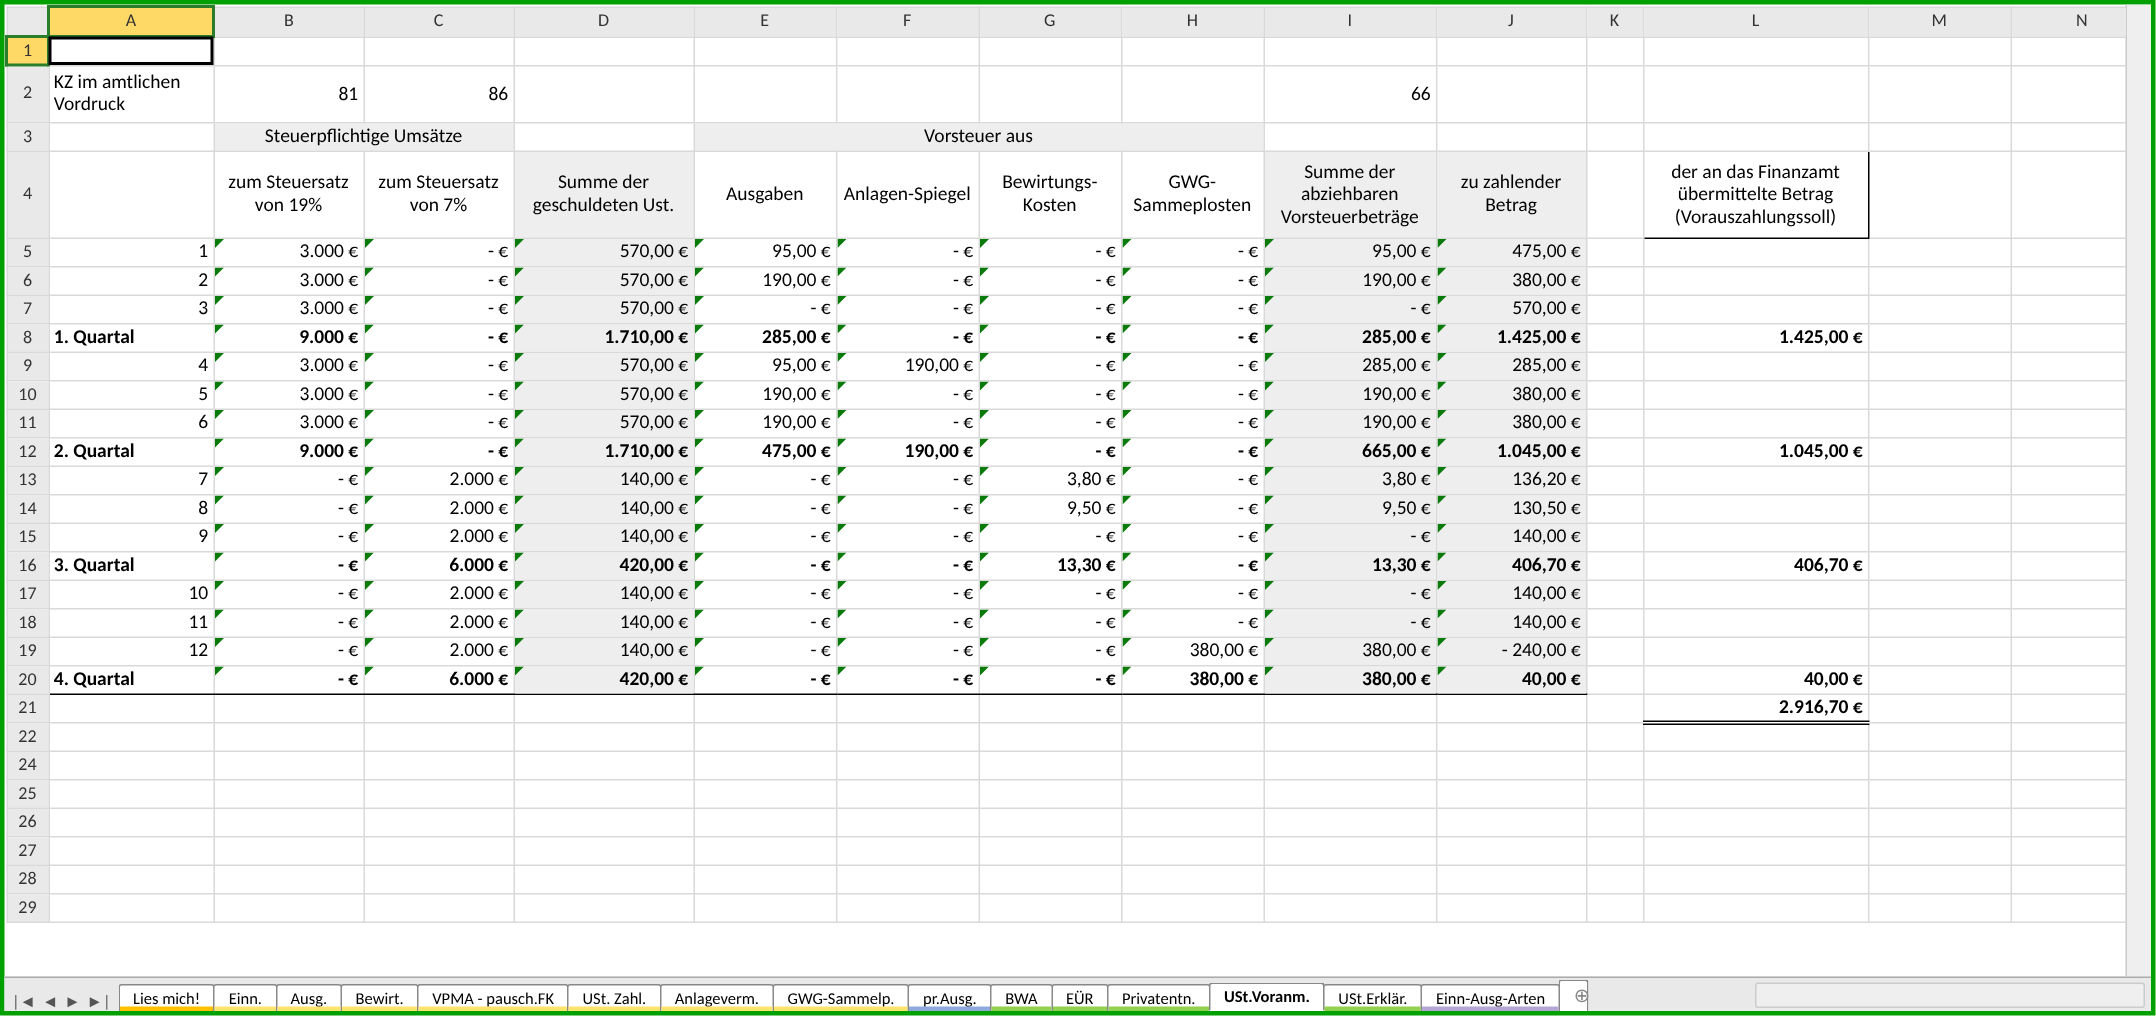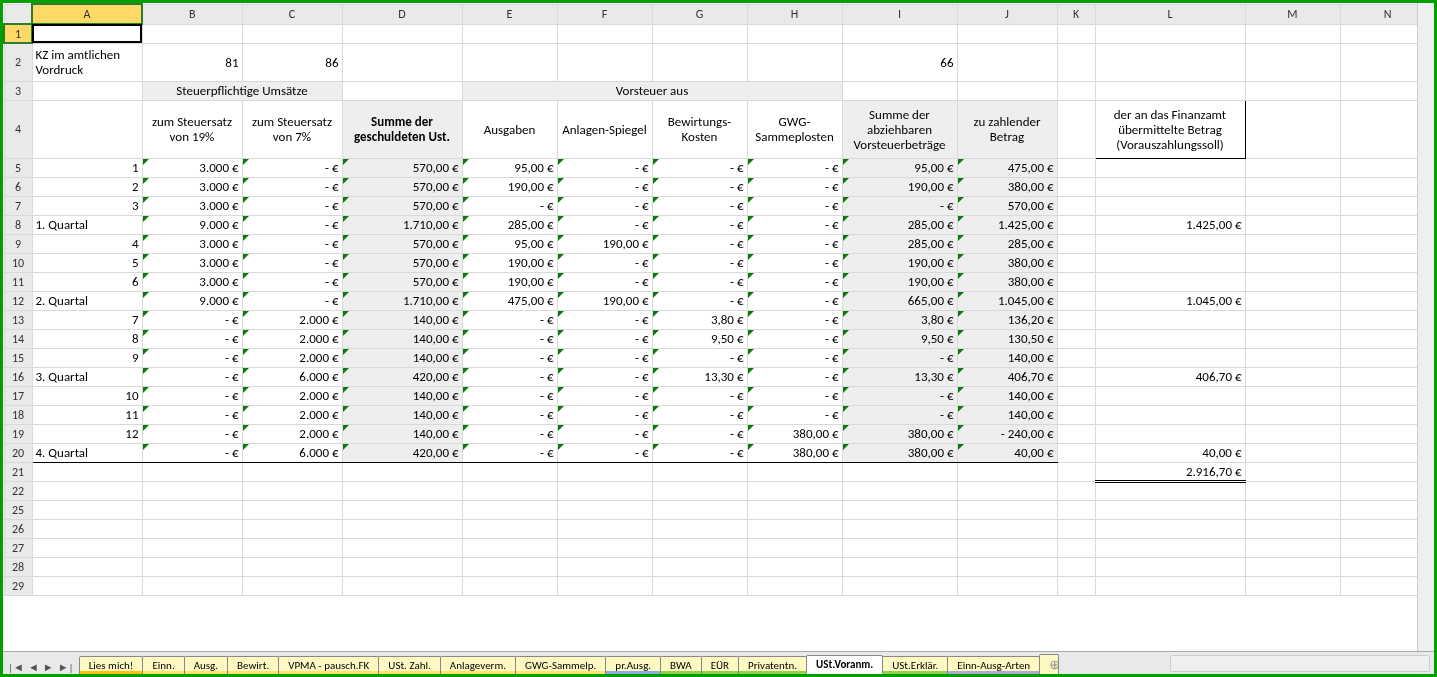--- a/index.html
+++ b/index.html
@@ -45,42 +45,42 @@
 }
 th.col-hdr { height: 20px; font-size:12px; }
 th.row-hdr { width: 28px; font-size:12px; text-align:center; background:#e9e9e9;}
 th.col-hdr.sel { background:#ffd966; border:2px solid #2a7d2a; }
 th.row-hdr.sel { background:#ffd966; border:2px solid #2a7d2a; }
 .selcell { outline:2px solid #000; outline-offset:-2px; background:#fff; }
 .right { text-align:right; }
 .center { text-align:center; }
 .shade { background:#eeeeee; }
 .hdrshade { background:#eeeeee; text-align:center; }
-.b { font-weight:normal; }
+.b { font-weight:bold; }
 .btop { border-top: 1.5px solid #000 !important; }
 .bbot { border-bottom: 1.5px solid #000 !important; }
 .bbot2 { border-bottom: 3px double #000 !important; }
 .tri { position:relative; }
 .tri::before {
   content:''; position:absolute; top:0; left:0;
   border-top:6px solid #0a7a0a; border-right:6px solid transparent;
 }
 .scroll-v { width:17px; background:#efefef; border-left:1px solid #ccc;}
 
 .tabbar {
   height:23px; background:#e9e9e9; border-top:1px solid #aaa;
   display:flex; align-items:flex-end; font-size:11px;
 }
 .tabbtns { display:flex; gap:2px; padding:0 4px; align-items:center; color:#555;}
 .tabbtns span { cursor:pointer; font-size:11px; padding:0 1px;}
 .tabs { display:flex; align-items:flex-end; flex:1; overflow:hidden; }
 .tab {
   border:1px solid #888; border-bottom:none;
   padding:2px 9px; margin-right:-1px;
-  background:#fef9c3; cursor:pointer;
+  background:#ffffff; cursor:pointer;
   border-top-left-radius:2px; border-top-right-radius:2px;
   position:relative;
 }
 .tab.active { background:#fff; font-weight:bold; border-bottom:1px solid #fff; z-index:2;}
 .tab .swatch{display:inline-block; height:3px; width:100%; position:absolute; left:0; bottom:0;}
 .sw-yellow{background:#ffe46b;}
 .sw-orange{background:#ffc000;}
 .sw-green{background:#92d050;}
 .sw-blue{background:#8ea9db;}
 .sw-violet{background:#b4a7d6;}
@@ -177,21 +177,21 @@
             <td></td>
             <td></td>
             <td></td>
             <td></td>
           </tr>
           <tr style="height: 58px;">
             <th class="row-hdr">4</th>
             <td></td>
             <td class="center" style="white-space: normal;">zum Steuersatz von 19%</td>
             <td class="center" style="white-space: normal;">zum Steuersatz von 7%</td>
-            <td class="shade center" style="white-space: normal; font-weight: bold;">Summe der geschuldeten Ust.</td>
+            <td class="shade center" style="white-space: normal;">Summe der geschuldeten Ust.</td>
             <td class="center" style="white-space: normal;">Ausgaben</td>
             <td class="center" style="white-space: normal;">Anlagen-Spiegel</td>
             <td class="center" style="white-space: normal;">Bewirtungs-Kosten</td>
             <td class="center" style="white-space: normal; margin-left: 22px;">GWG-Sammeplosten</td>
             <td class="shade center" style="white-space: normal;">Summe der abziehbaren Vorsteuerbeträge</td>
             <td class="shade center" style="white-space: normal;">zu zahlender Betrag</td>
             <td></td>
             <td class="center" style="white-space: normal; border: 1px solid rgb(0, 0, 0);">der an das Finanzamt übermittelte Betrag (Vorauszahlungssoll)</td>
             <td></td>
             <td></td>
@@ -480,20 +480,37 @@
             <td></td>
             <td></td>
             <td></td>
             <td></td>
             <td class="right b bbot2 btop">2.916,70 €</td>
             <td></td>
             <td></td>
           </tr>
           <tr>
             <th class="row-hdr">22</th>
+            <td></td>
+            <td></td>
+            <td></td>
+            <td></td>
+            <td></td>
+            <td></td>
+            <td></td>
+            <td></td>
+            <td></td>
+            <td></td>
+            <td></td>
+            <td></td>
+            <td></td>
+            <td></td>
+          </tr>
+          <tr>
+            <th class="row-hdr">24</th>
             <td></td>
             <td></td>
             <td></td>
             <td></td>
             <td></td>
             <td></td>
             <td></td>
             <td></td>
             <td></td>
             <td></td>

